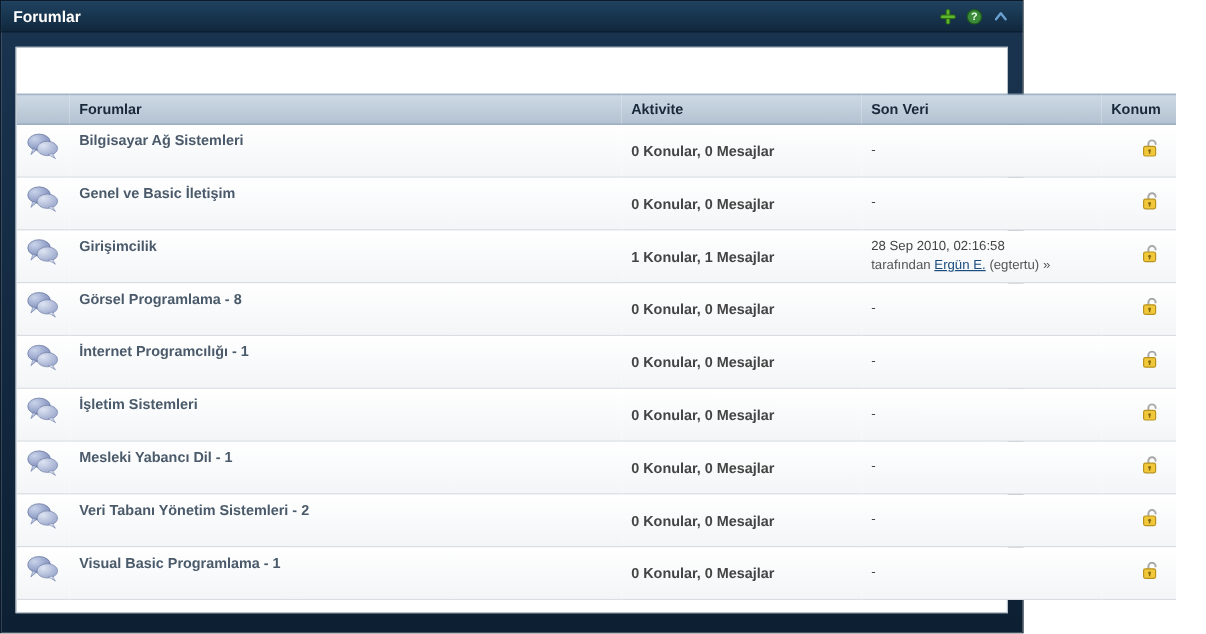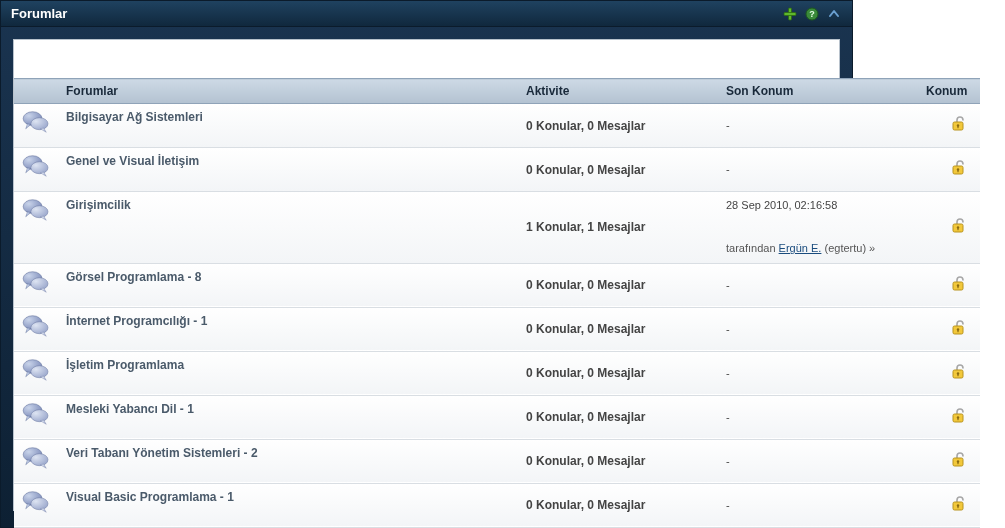--- a/index.html
+++ b/index.html
@@ -87,21 +87,20 @@
       font-weight: bold;
       color: #444;
     }
     td.cell-last {
       color: #444;
       font-size: 11px;
       line-height: 1.4;
     }
     td.cell-last .byline {
       color: #555;
-      margin-top: 28px;
     }
     td.cell-last .user {
       color: #1a4c7e;
     }
     td.cell-status { text-align: right; padding-right: 14px; vertical-align: middle; }
     .bubble-icon {
       width: 28px; height: 24px; display:inline-block;
     }
     .lock-open { display:inline-block; }
     .plus-btn, .help-btn, .collapse-btn {
@@ -139,21 +138,21 @@
   </div>
 
   <div class="panel-body">
     <div class="spacer-top"></div>
     <table>
       <thead>
         <tr>
           <th class="col-icon"></th>
           <th class="col-forum">Forumlar</th>
           <th class="col-activity">Aktivite</th>
-          <th class="col-last">Son Konum</th>
+          <th class="col-last">Son Veri</th>
           <th class="col-status">Konum</th>
         </tr>
       </thead>
       <tbody id="forum-rows">
       <tr>
             <td class="cell-icon"><span class="bubble-icon"><svg viewBox="0 0 32 28" width="28" height="24">
   <defs>
     <radialGradient id="bg1" cx="30%" cy="30%" r="80%">
       <stop offset="0%" stop-color="#c9d4ea"></stop>
                       <stop offset="100%" stop-color="#7a89b8"></stop>
@@ -188,21 +187,21 @@
     <radialGradient id="bg2" cx="30%" cy="30%" r="80%">
       <stop offset="0%" stop-color="#dde4f2"></stop>
                       <stop offset="100%" stop-color="#9aa7cc"></stop>
     </radialGradient>
   </defs>
   <ellipse cx="12" cy="10" rx="11" ry="8" fill="url(#bg1)" stroke="#5a6a95" stroke-width="0.6"></ellipse>
   <path d="M6 16 L4 22 L10 17 Z" fill="url(#bg1)" stroke="#5a6a95" stroke-width="0.4"></path>
   <ellipse cx="20" cy="16" rx="10" ry="7" fill="url(#bg2)" stroke="#6a78a0" stroke-width="0.6"></ellipse>
   <path d="M25 21 L28 26 L21 22 Z" fill="url(#bg2)" stroke="#6a78a0" stroke-width="0.4"></path>
 </svg></span></td>
-            <td class="cell-name"><a href="#">Genel ve Visual İletişim</a></td>
+            <td class="cell-name"><a href="#">Genel ve Basic İletişim</a></td>
             <td class="cell-activity">0 Konular, 0 Mesajlar</td>
             <td class="cell-last"><span>-</span></td>
             <td class="cell-status"><span class="lock-open"><svg width="16" height="16" viewBox="0 0 16 16">
   <path d="M10 6 V4 a3 3 0 0 1 6 0" transform="translate(-3,0)" stroke="#a7a7a7" stroke-width="1.6" fill="none" stroke-linecap="round"></path>
   <rect x="3" y="6" width="10" height="8" rx="1.5" fill="#f2c83b" stroke="#b8931f"></rect>
   <circle cx="8" cy="9.5" r="1.2" fill="#8a6b10"></circle>
   <rect x="7.4" y="10" width="1.2" height="2.2" fill="#8a6b10"></rect>
 </svg></span></td>
           </tr>
           <tr>
@@ -299,21 +298,21 @@
     <radialGradient id="bg2" cx="30%" cy="30%" r="80%">
       <stop offset="0%" stop-color="#dde4f2"></stop>
                       <stop offset="100%" stop-color="#9aa7cc"></stop>
     </radialGradient>
   </defs>
   <ellipse cx="12" cy="10" rx="11" ry="8" fill="url(#bg1)" stroke="#5a6a95" stroke-width="0.6"></ellipse>
   <path d="M6 16 L4 22 L10 17 Z" fill="url(#bg1)" stroke="#5a6a95" stroke-width="0.4"></path>
   <ellipse cx="20" cy="16" rx="10" ry="7" fill="url(#bg2)" stroke="#6a78a0" stroke-width="0.6"></ellipse>
   <path d="M25 21 L28 26 L21 22 Z" fill="url(#bg2)" stroke="#6a78a0" stroke-width="0.4"></path>
 </svg></span></td>
-            <td class="cell-name"><a href="#">İşletim Programlama</a></td>
+            <td class="cell-name"><a href="#">İşletim Sistemleri</a></td>
             <td class="cell-activity">0 Konular, 0 Mesajlar</td>
             <td class="cell-last"><span>-</span></td>
             <td class="cell-status"><span class="lock-open"><svg width="16" height="16" viewBox="0 0 16 16">
   <path d="M10 6 V4 a3 3 0 0 1 6 0" transform="translate(-3,0)" stroke="#a7a7a7" stroke-width="1.6" fill="none" stroke-linecap="round"></path>
   <rect x="3" y="6" width="10" height="8" rx="1.5" fill="#f2c83b" stroke="#b8931f"></rect>
   <circle cx="8" cy="9.5" r="1.2" fill="#8a6b10"></circle>
   <rect x="7.4" y="10" width="1.2" height="2.2" fill="#8a6b10"></rect>
 </svg></span></td>
           </tr>
           <tr>

